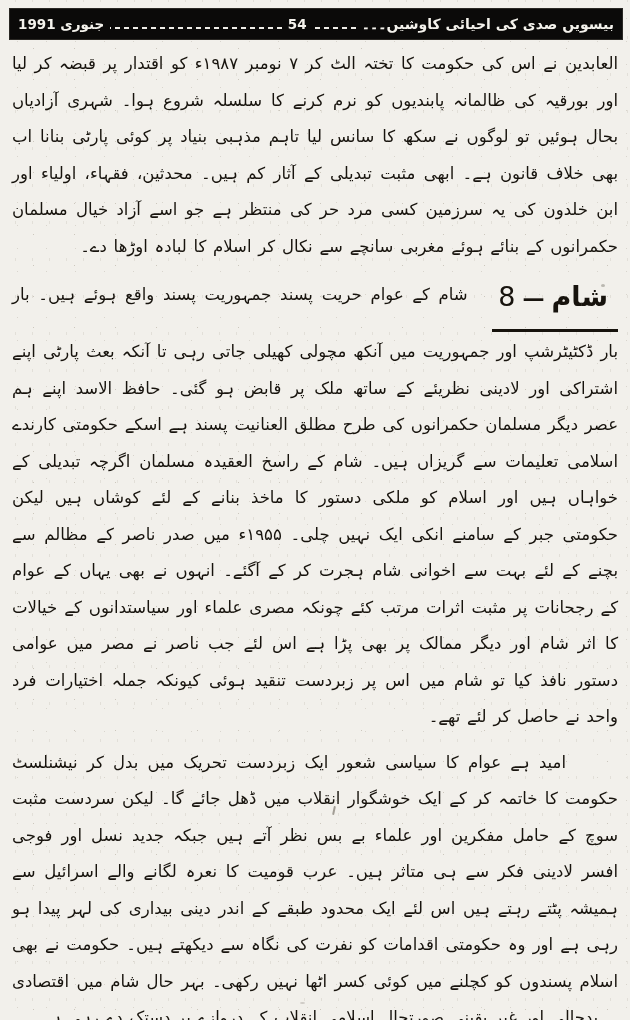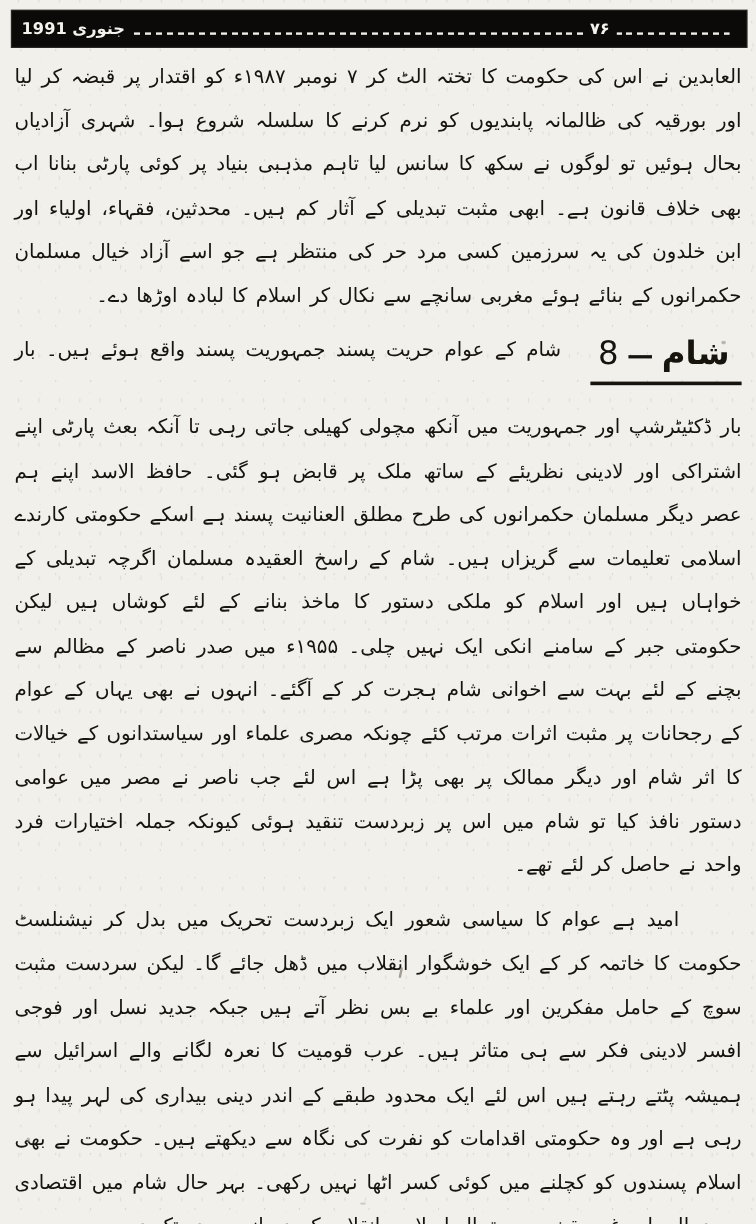--- a/index.html
+++ b/index.html
@@ -58,44 +58,45 @@
   p.para.indented { text-indent: 52px; }
   p.para.center-last { text-align-last: center; }
   .section-start { margin-top: 10px; }
 
   .sec-heading {
     display: inline-block;
     direction: ltr;
     border-bottom: 3px solid #17130d;
     padding: 2px 10px 7px 6px;
     margin-left: 16px;
-    margin-bottom: 17px;
-    line-height: 27px;
+    margin-bottom: 2px;
+    line-height: 42px;
     vertical-align: -6px;
     white-space: nowrap;
   }
   .sec-num   { font-size: 27px; font-weight: 400; letter-spacing: 1px; }
   .sec-dash  { font-size: 22px; font-weight: 600; margin: 0 7px; }
   .sec-title { font-size: 27px; font-weight: 700; }
 
   
   .speckle { position: absolute; background: #8d887f; border-radius: 50%; opacity: .55; }
   .spk-1 { width: 3px; height: 3px;  left: 333px; top: 806px; opacity:.8; height:9px; width:2px; border-radius:1px; transform: rotate(12deg); }
   .spk-2 { width: 4px; height: 3px;  left: 601px; top: 284px; }
   .spk-3 { width: 3px; height: 4px;  left: 22px;  top: 948px; }
   .spk-4 { width: 5px; height: 2px;  left: 300px; top: 1002px; opacity:.35; }
 </style>
 </head>
 <body>
 
 <div class="page">
 
   <div class="header-bar">
+    <span class="hdr-text hdr-title">بیسویں صدی کی احیائی کاوشیں۔۔۔</span>
     <span class="hdr-fill short"></span>
-    <span class="hdr-text">۷۶</span>
+    <span class="hdr-text">54</span>
     <span class="hdr-fill long"></span>
     <span class="hdr-text">جنوری 1991</span>
   </div>
 
   <div class="body-text">
 
     <p class="para">العابدین نے اس کی حکومت کا تختہ الٹ کر ۷ نومبر ۱۹۸۷ء کو اقتدار پر قبضہ کر لیا اور بورقیہ کی ظالمانہ پابندیوں کو نرم کرنے کا سلسلہ شروع ہوا۔ شہری آزادیاں بحال ہوئیں تو لوگوں نے سکھ کا سانس لیا تاہم مذہبی بنیاد پر کوئی پارٹی بنانا اب بھی خلاف قانون ہے۔ ابھی مثبت تبدیلی کے آثار کم ہیں۔ محدثین، فقہاء، اولیاء اور ابن خلدون کی یہ سرزمین کسی مرد حر کی منتظر ہے جو اسے آزاد خیال مسلمان حکمرانوں کے بنائے ہوئے مغربی سانچے سے نکال کر اسلام کا لبادہ اوڑھا دے۔</p>
 
     <p class="para section-start">
       <span class="sec-heading">

